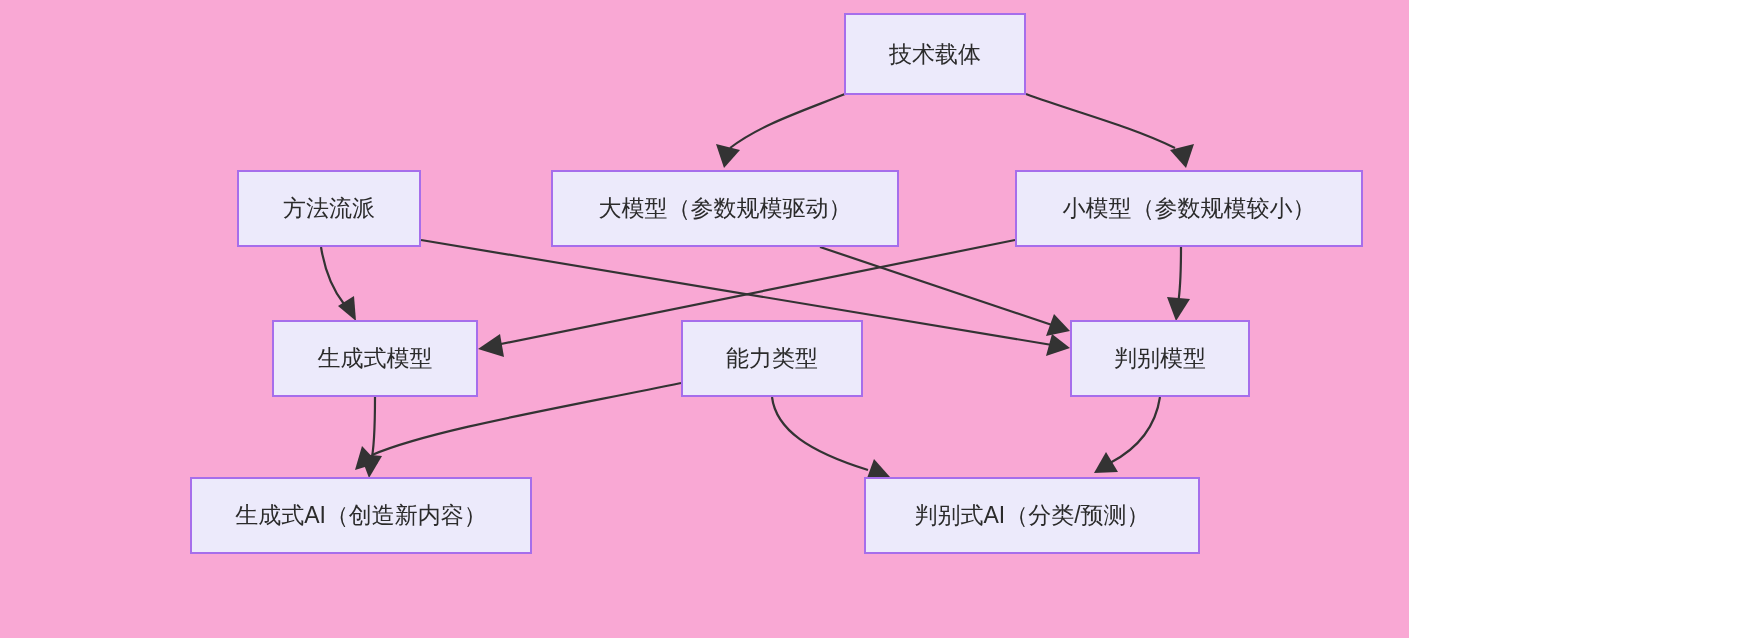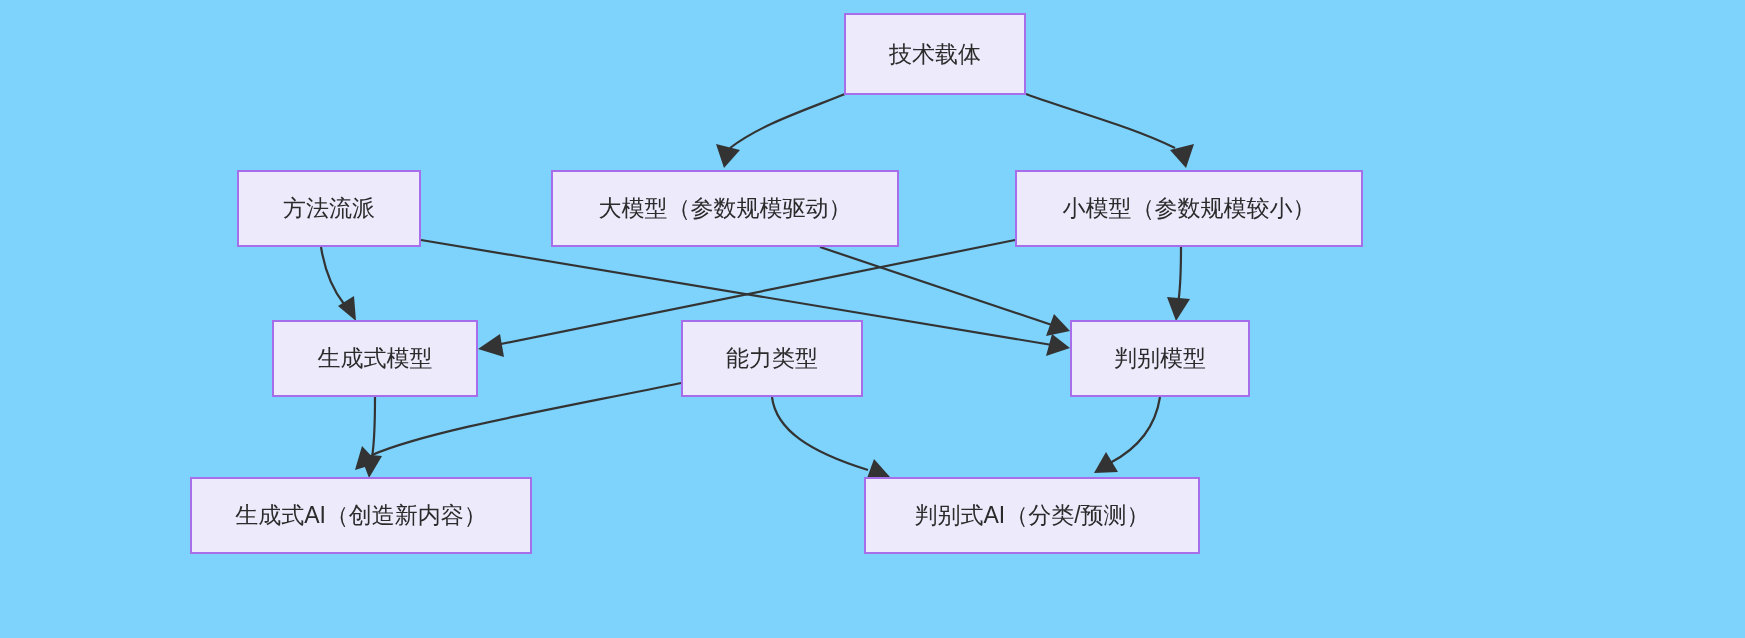--- a/index.html
+++ b/index.html
@@ -5,24 +5,25 @@
   html, body {
     margin: 0;
     padding: 0;
     background: #ffffff;
   }
   body {
     font-family: "Liberation Sans", "DejaVu Sans", sans-serif;
   }
   #diagram-root {
     position: relative;
-    width: 1745px;
+    width: 1397px;
     height: 638px;
-    background: #7dd3fc;
+    background: #f9a8d4;
     overflow: hidden;
+    padding-left: 12px;
   }
   #flow-svg {
     position: absolute;
     left: 0;
     top: 0;
     width: 1745px;
     height: 638px;
     display: block;
   }
   .node-rect {

